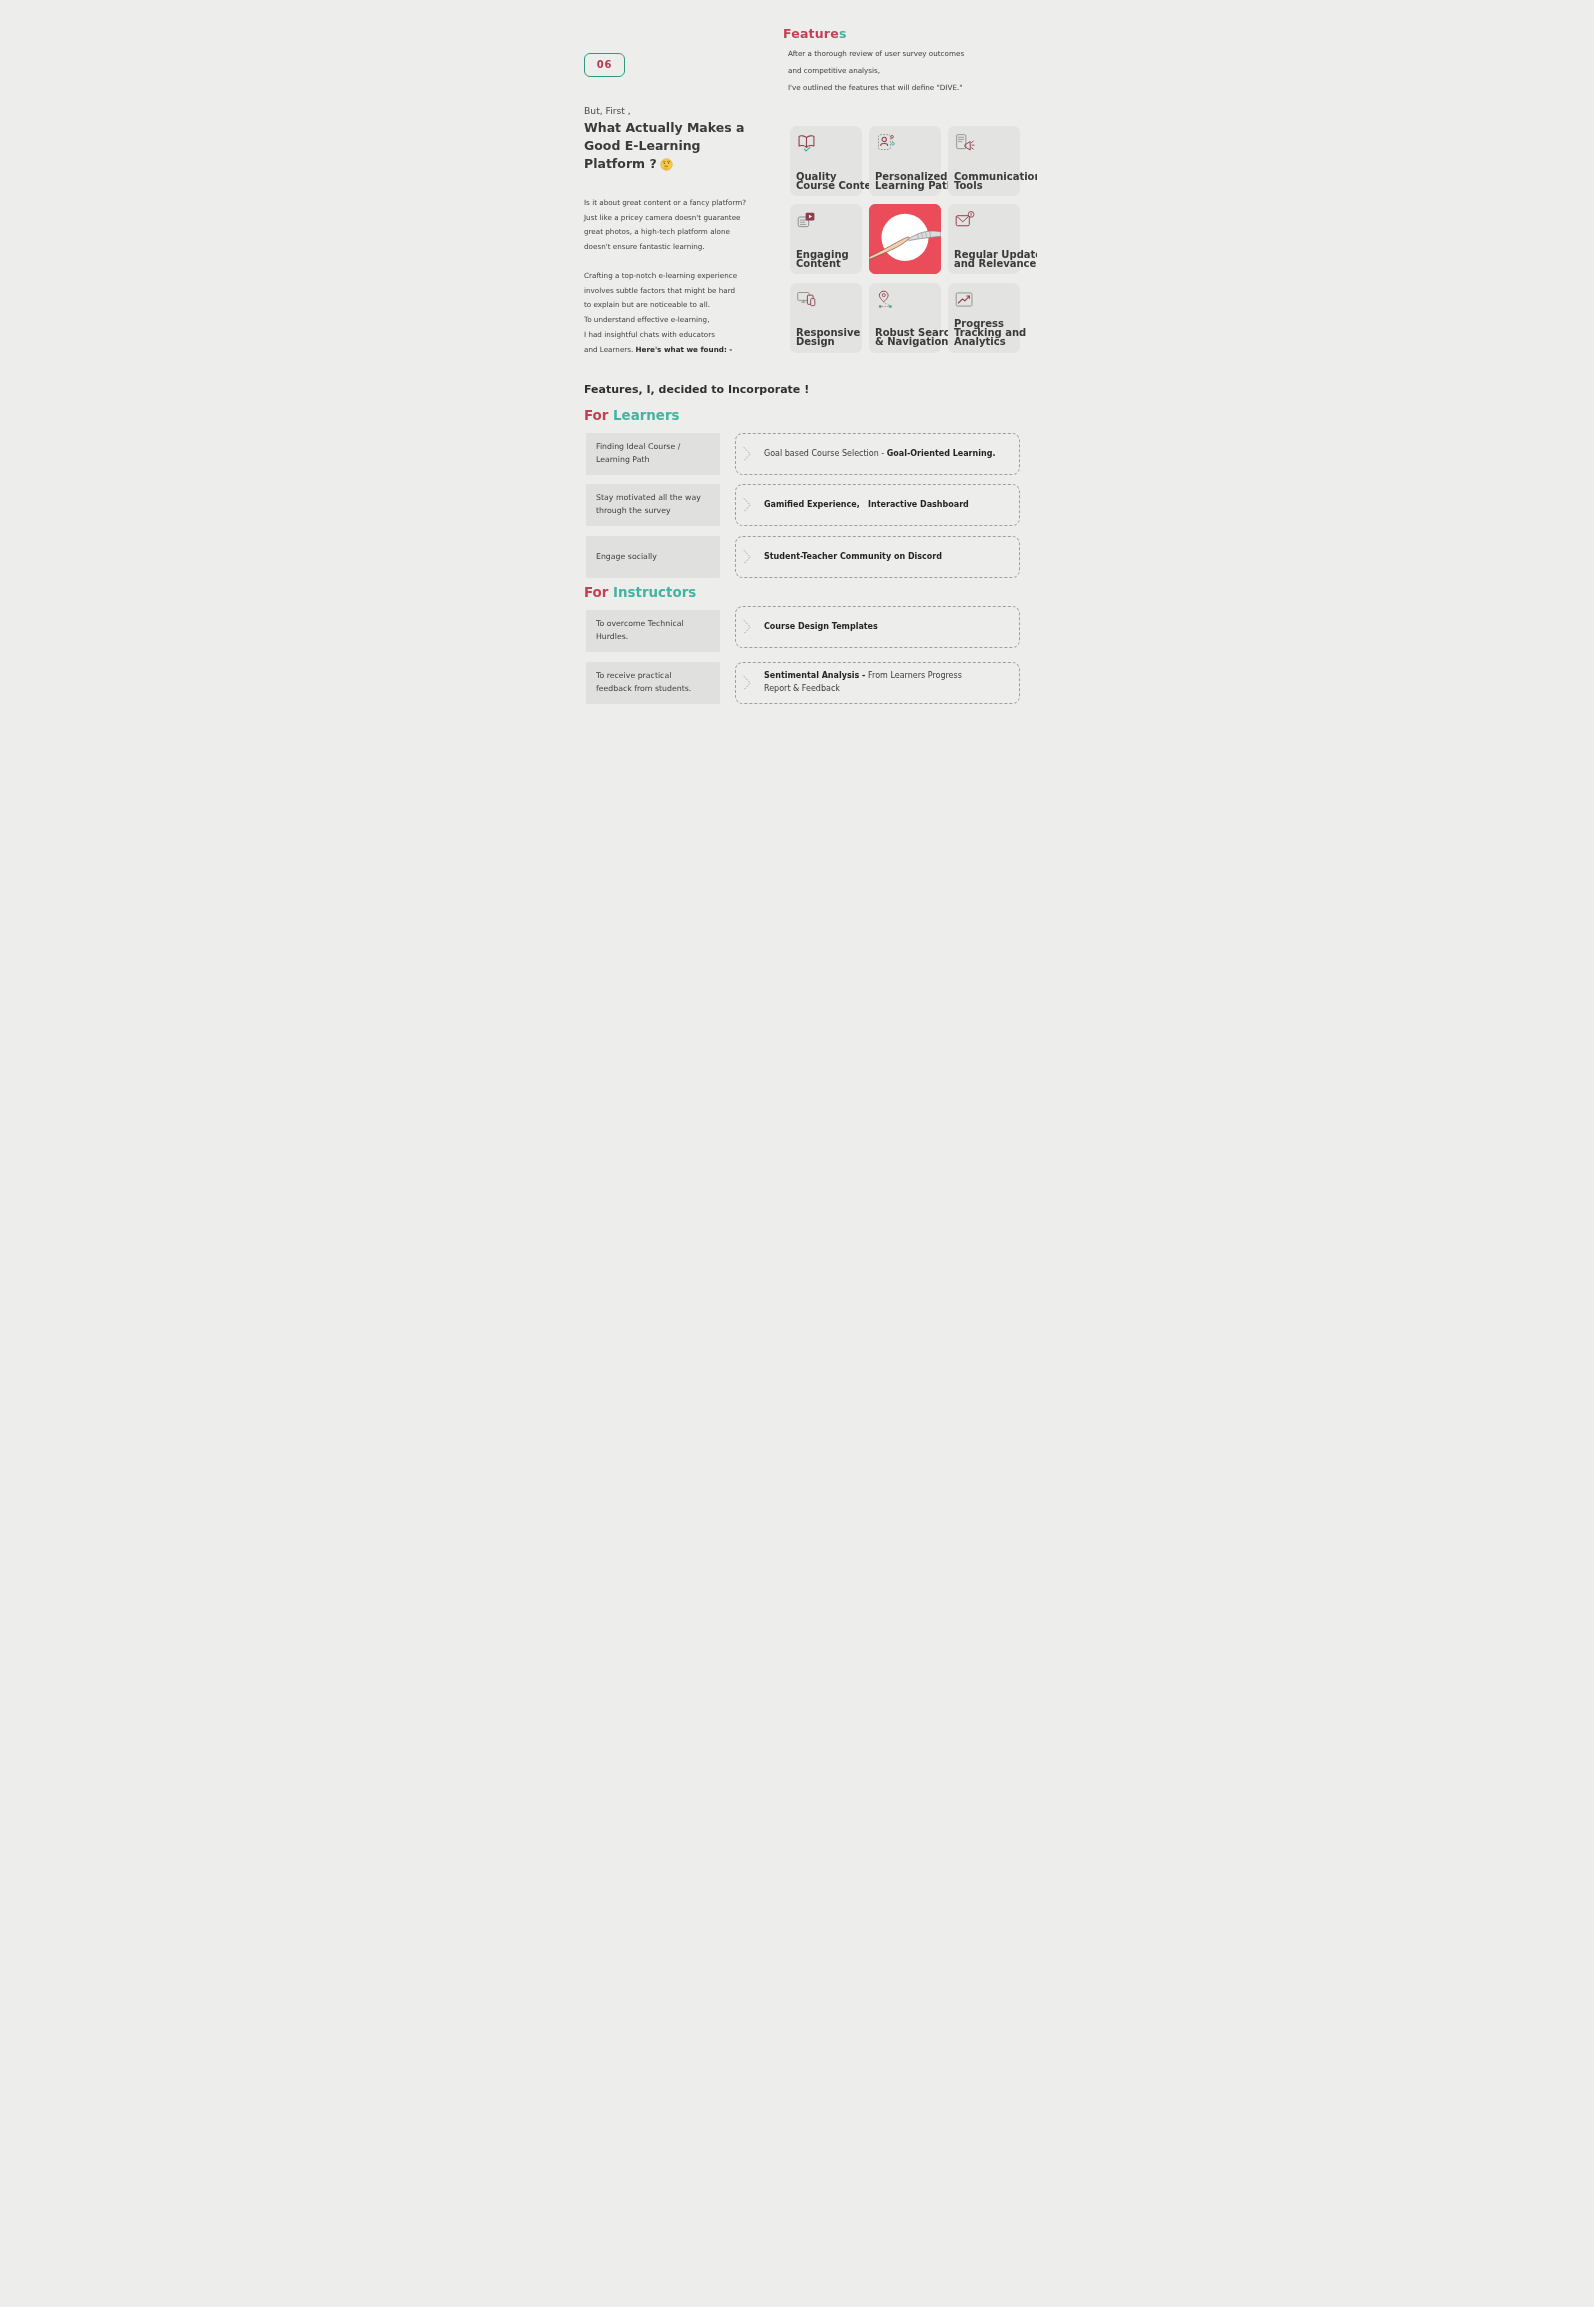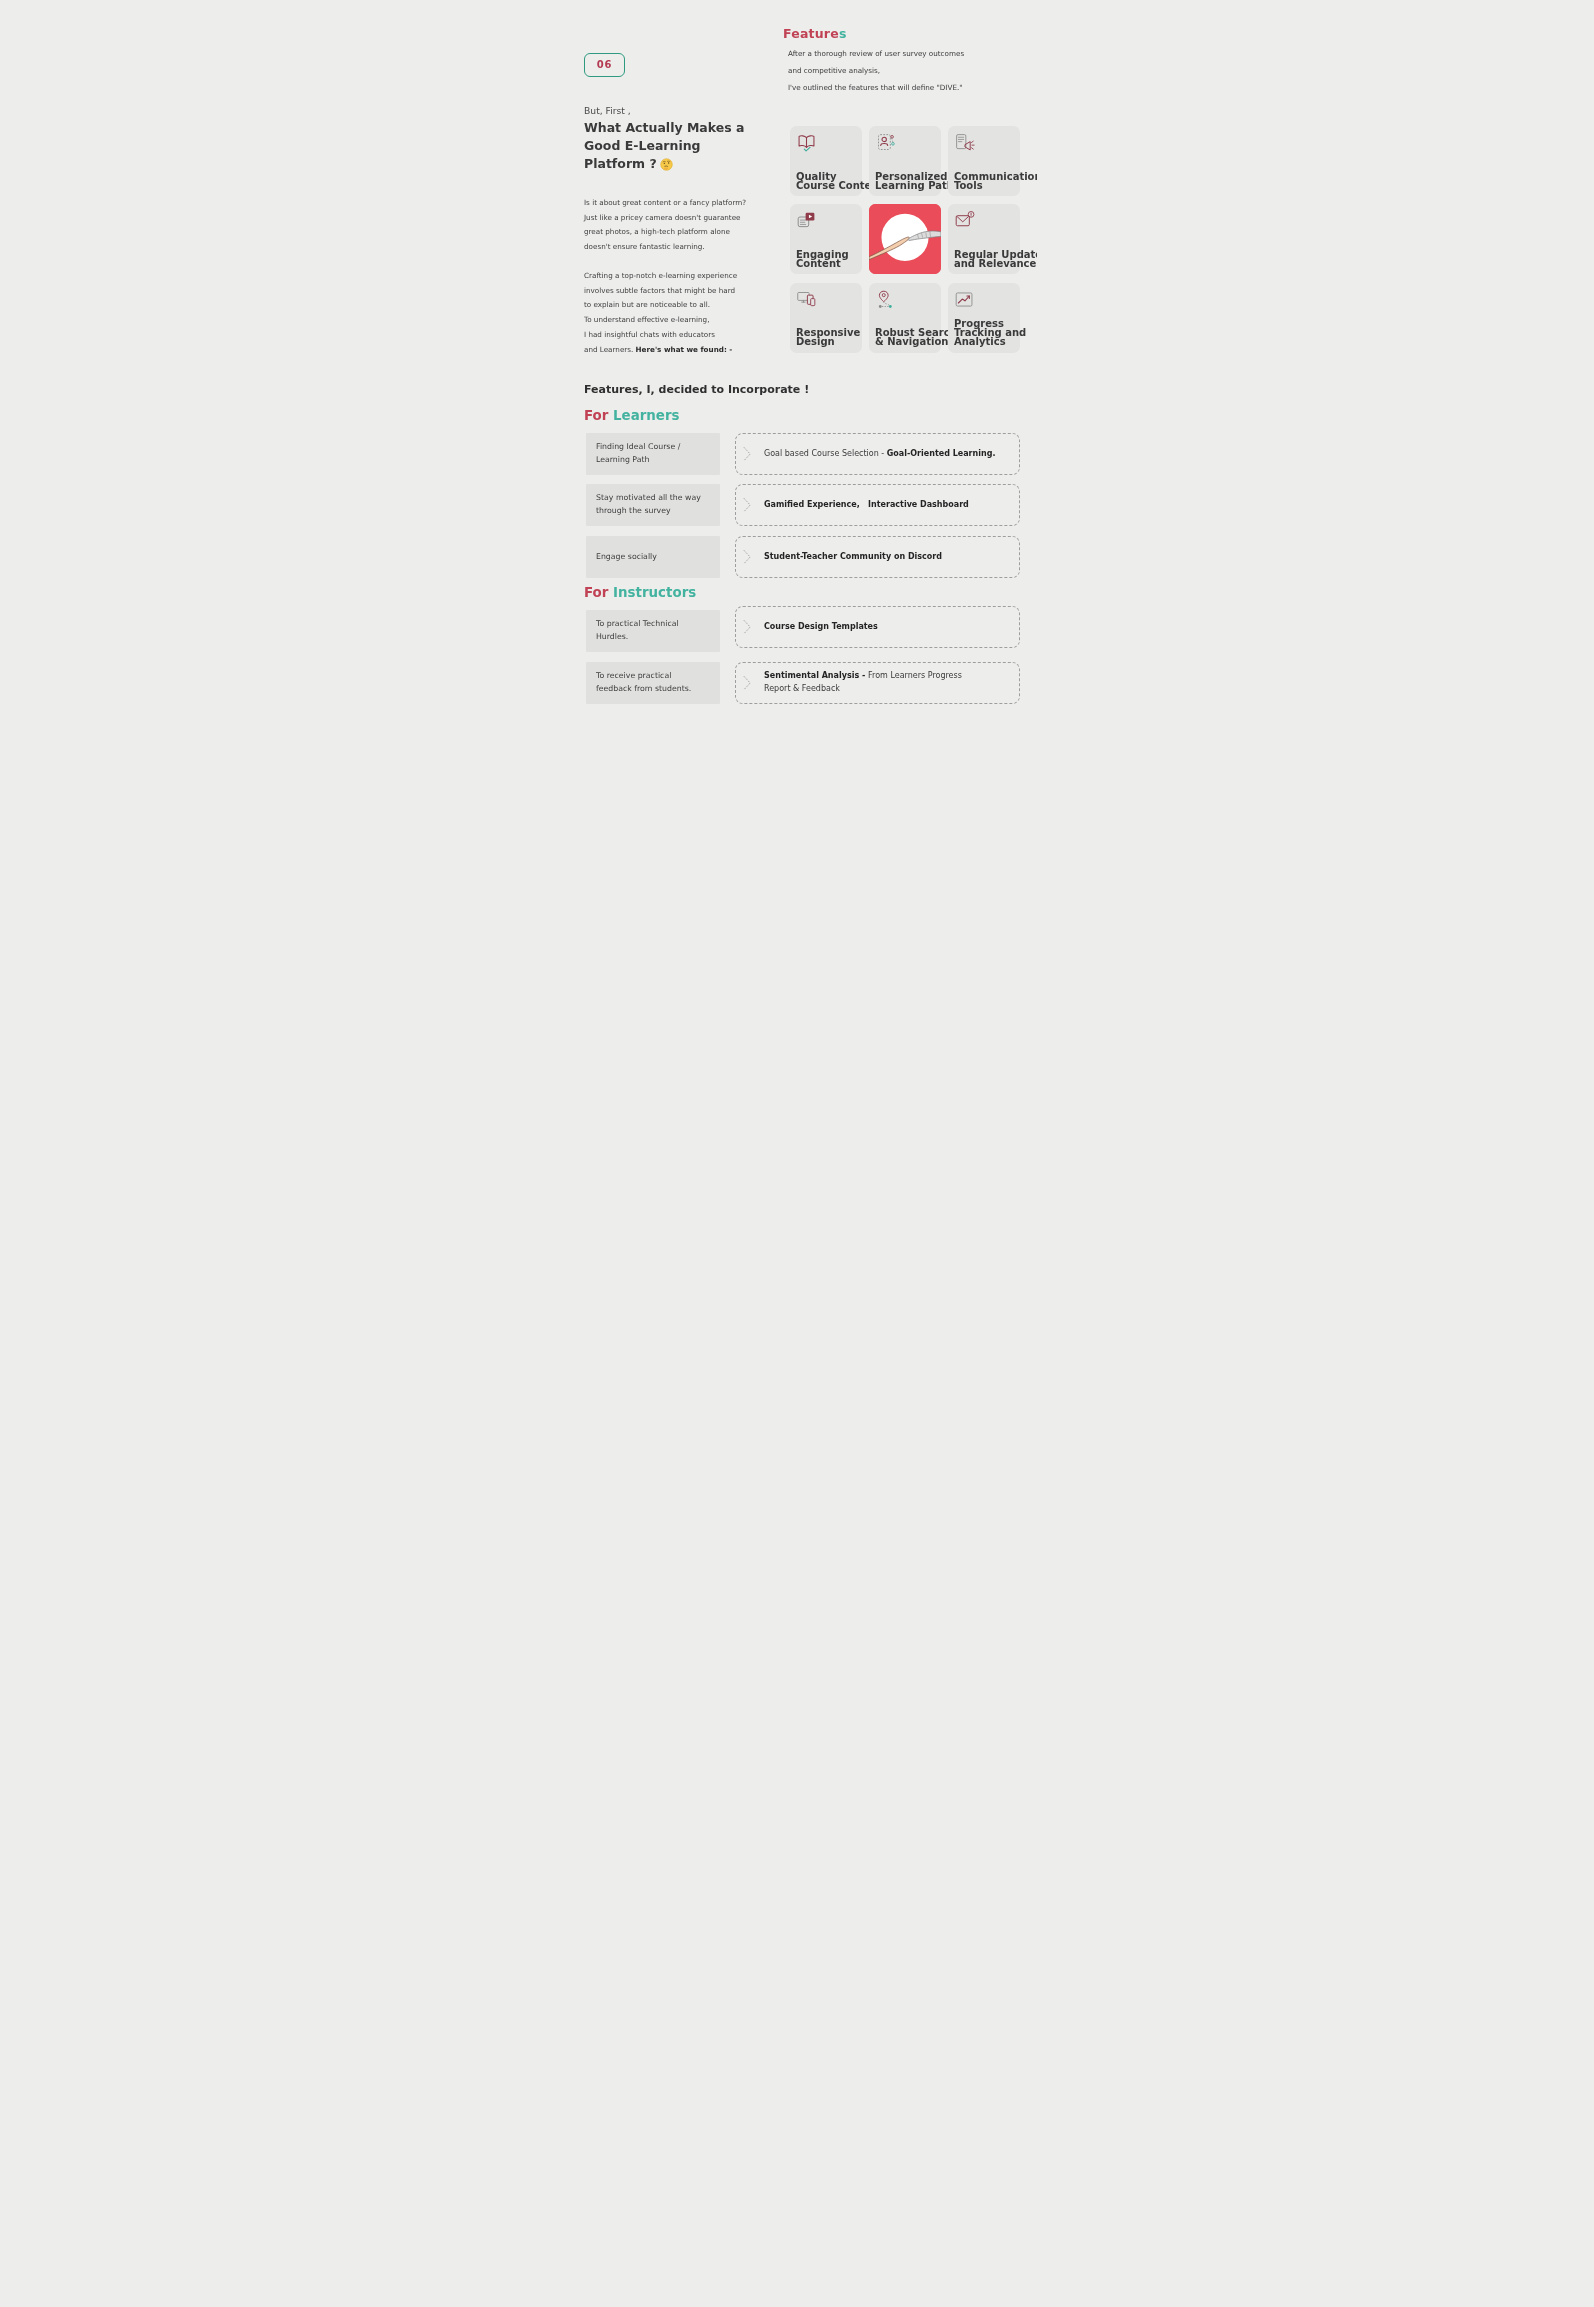--- a/index.html
+++ b/index.html
@@ -242,21 +242,21 @@
   <div class="sol" style="top:536px">
     <span class="chev"><svg width="10" height="16.6" viewBox="0 0 22 36">
           <path d="M4 3 L18 18 L4 33" fill="none" stroke="#9e9e9e" stroke-width="2" stroke-dasharray="4 3"></path>
         </svg></span>
     <div class="stext prewrap"><span></span><b>Student-Teacher Community on Discord</b><span></span></div>
   </div>
 
   <h2 class="section-title st-instructors"><span class="tone-red">For </span><span class="tone-teal">Instructors</span></h2>
 
   <div class="prob" style="top:610px">
-    <div class="ptext prewrap">To practical Technical
+    <div class="ptext prewrap">To overcome Technical
 Hurdles.</div>
   </div>
   <div class="sol" style="top:606px">
     <span class="chev"><svg width="10" height="16.6" viewBox="0 0 22 36">
           <path d="M4 3 L18 18 L4 33" fill="none" stroke="#9e9e9e" stroke-width="2" stroke-dasharray="4 3"></path>
         </svg></span>
     <div class="stext prewrap"><span></span><b>Course Design Templates</b><span></span></div>
   </div>
 
   <div class="prob" style="top:662px">

